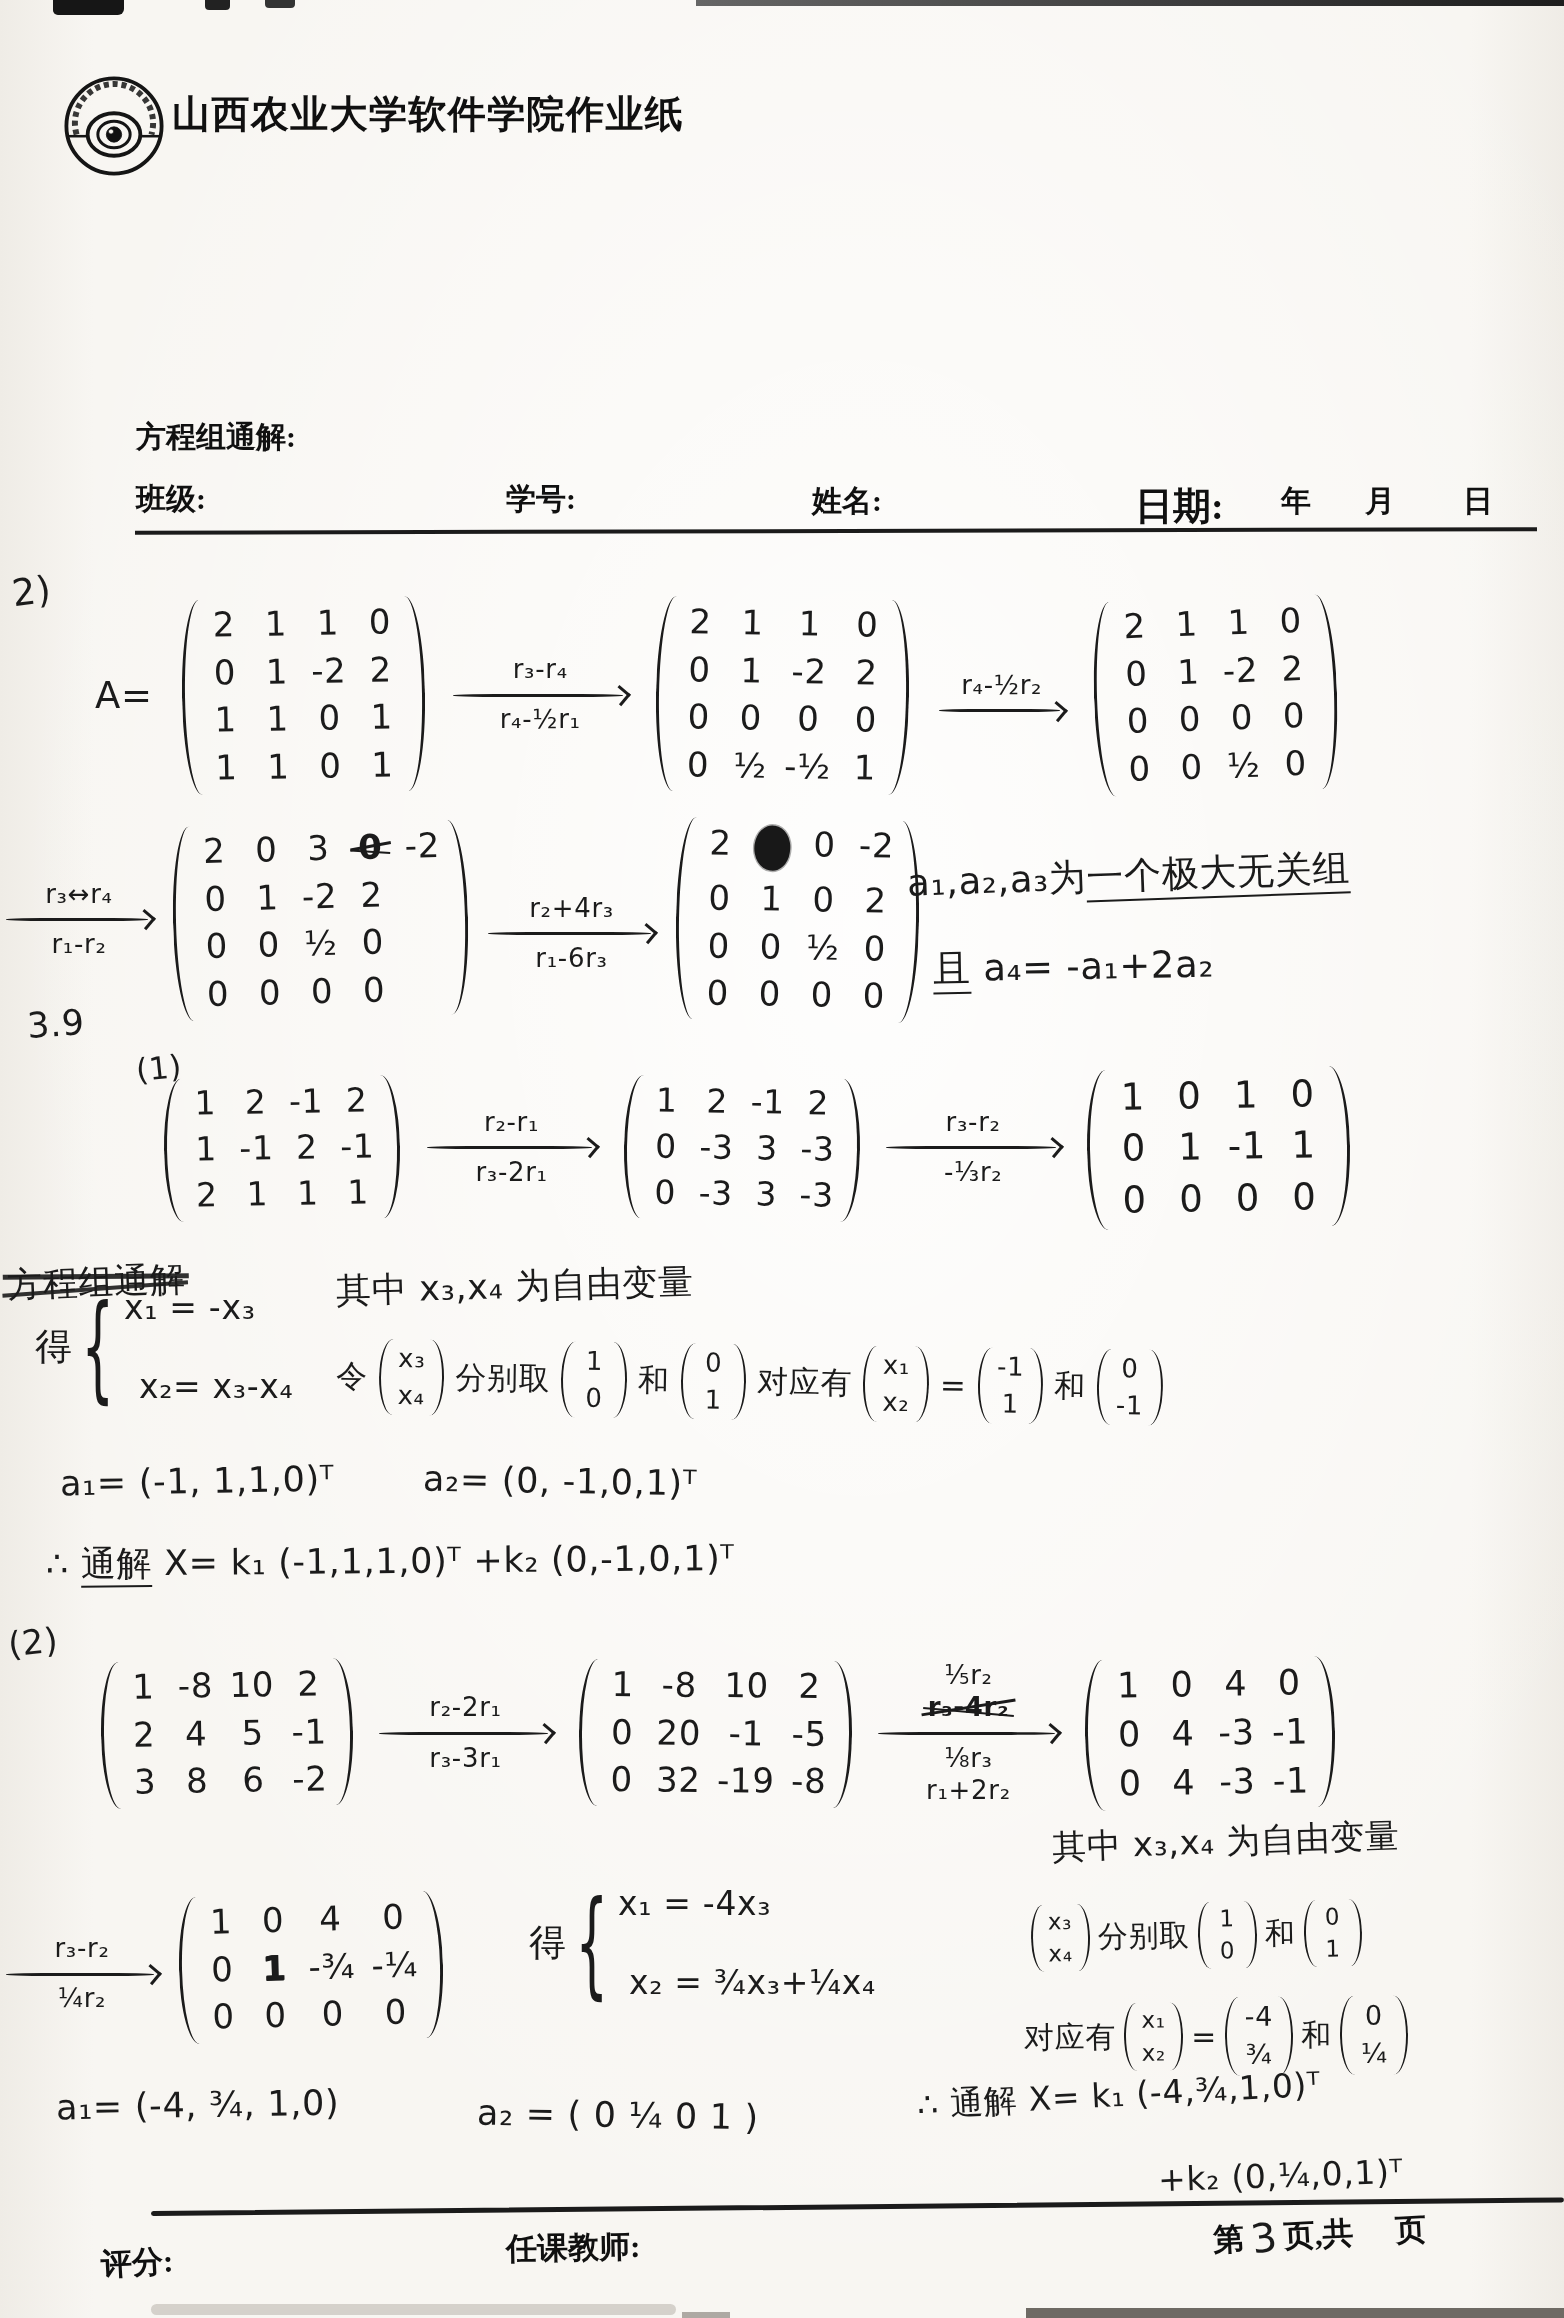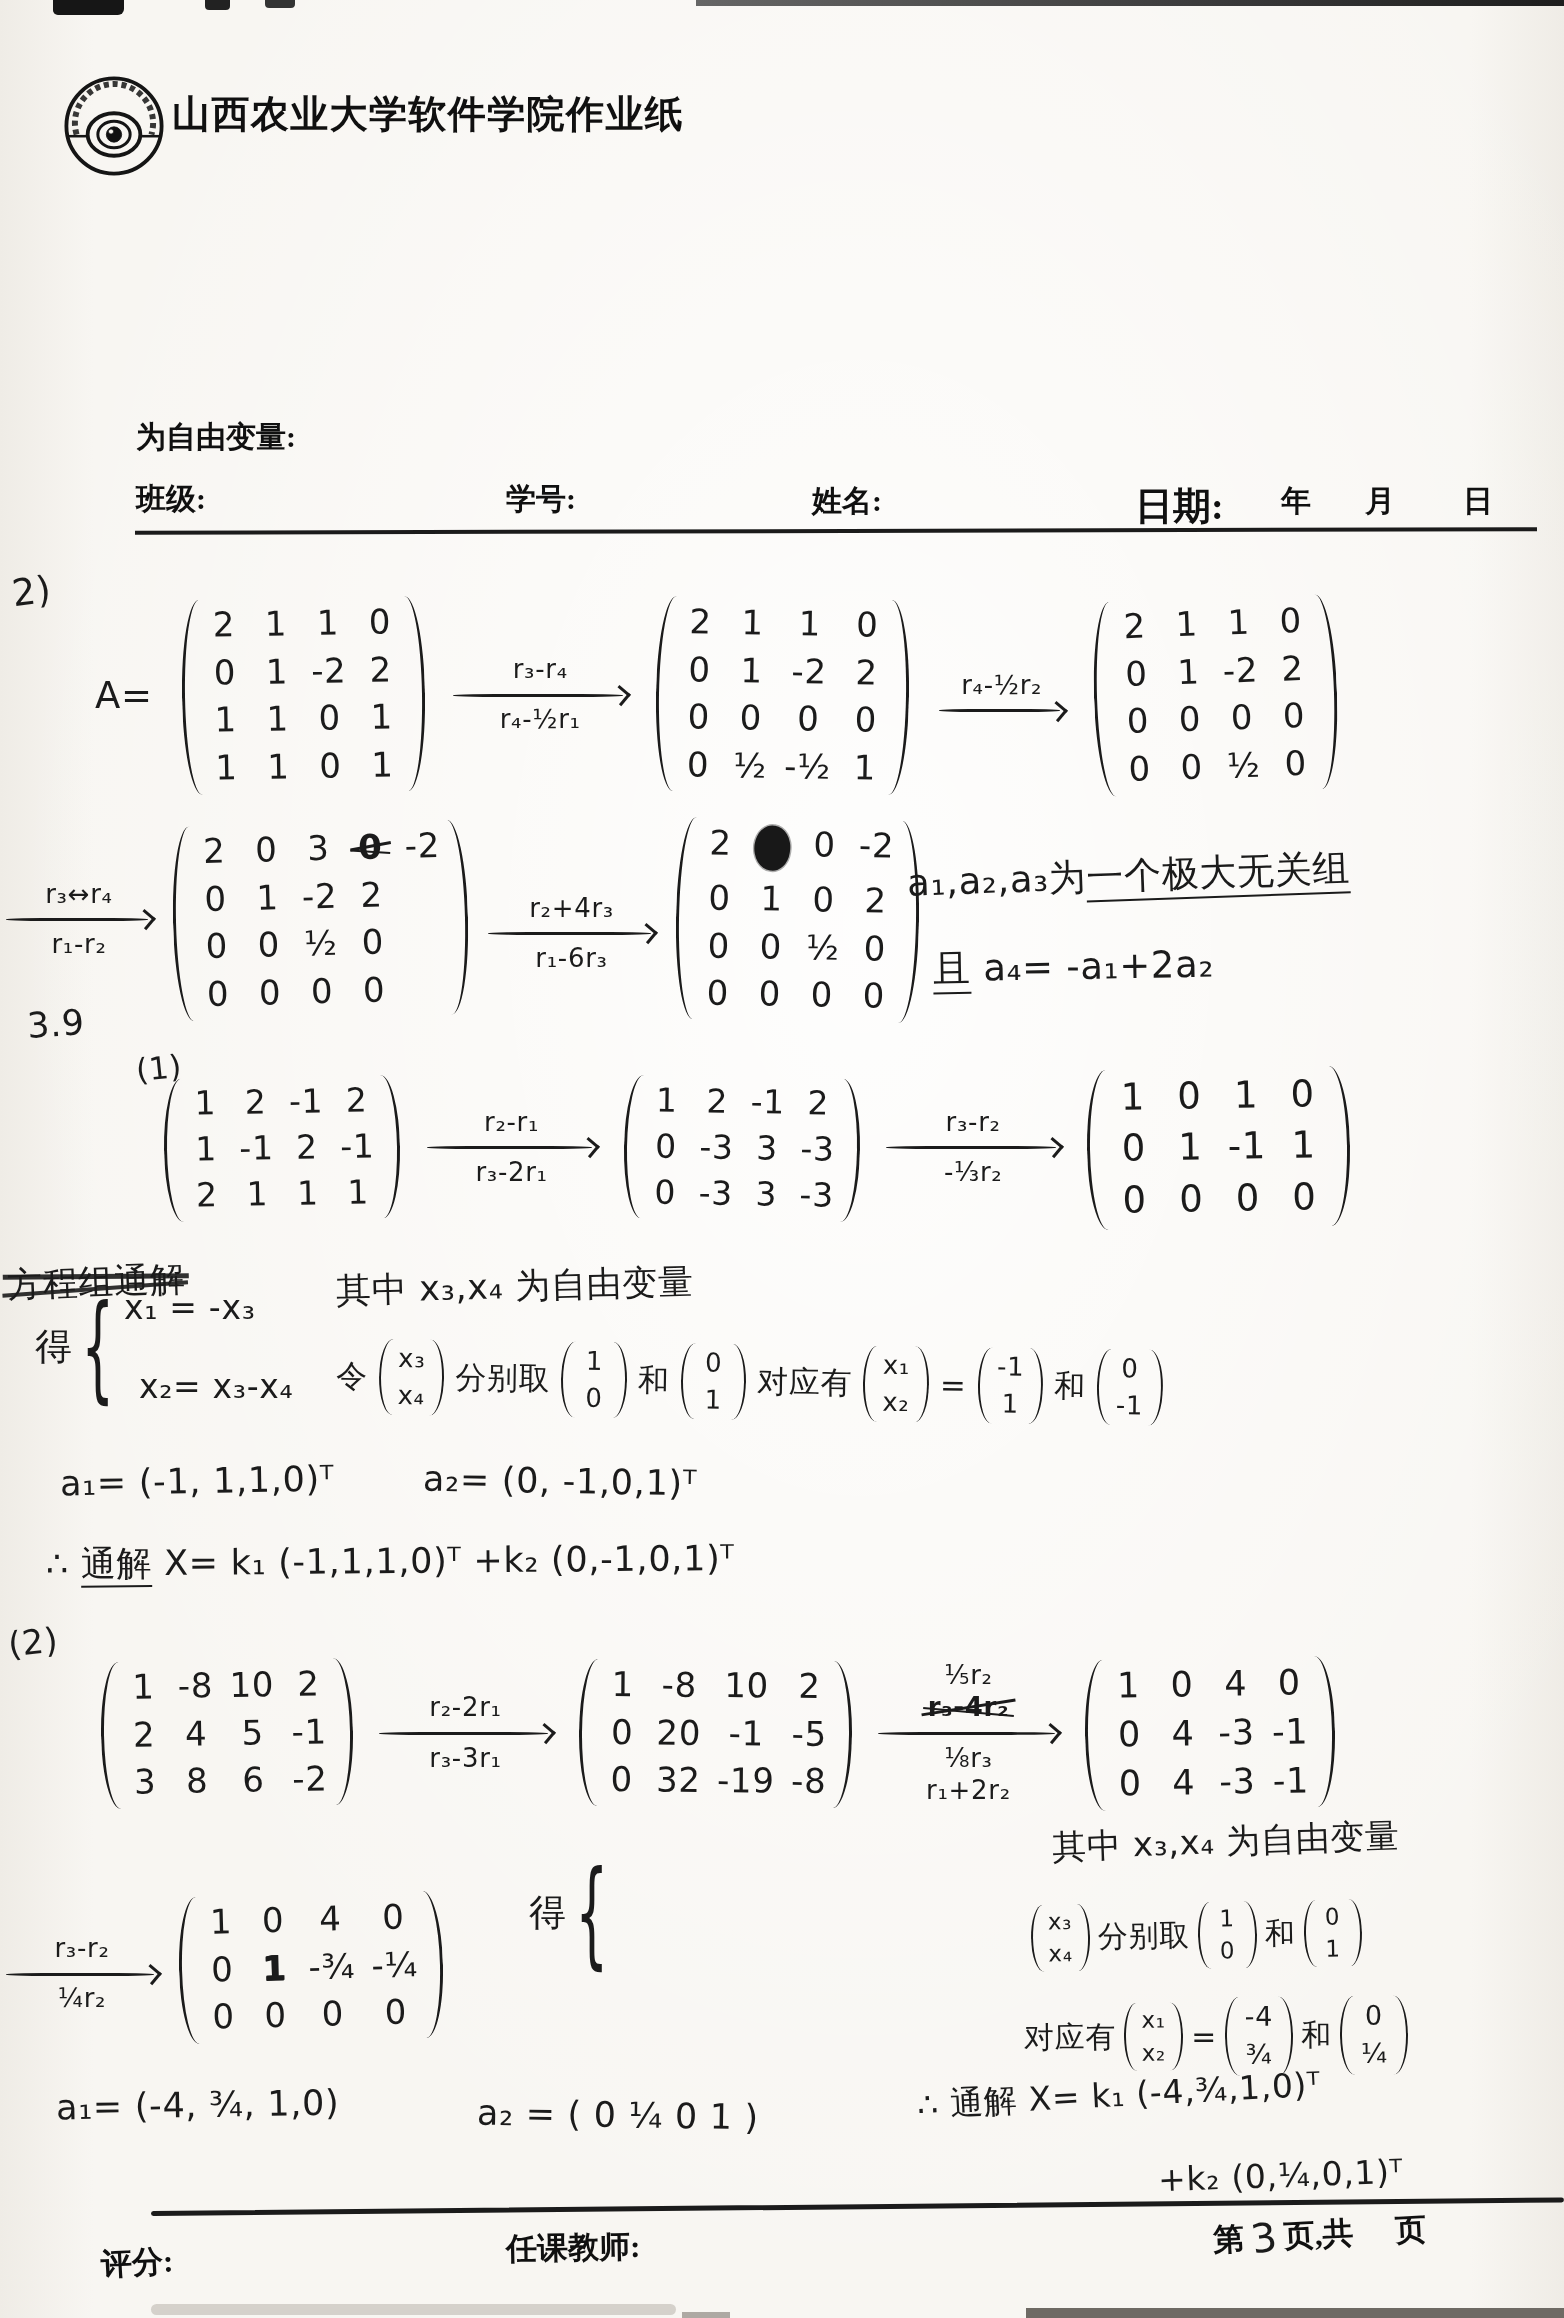--- a/index.html
+++ b/index.html
@@ -70,21 +70,21 @@
     <ellipse cx="60" cy="70" rx="31" ry="25" stroke="#151515" stroke-width="4.5"></ellipse>
     <ellipse cx="60" cy="70" rx="19" ry="15.5" stroke="#151515" stroke-width="3.5"></ellipse>
     <circle cx="60" cy="70" r="9" fill="#111"></circle>
     <circle cx="56.5" cy="66.5" r="3" fill="#f6f4ef"></circle>
     <line x1="6" y1="72" x2="29" y2="72" stroke="#151515" stroke-width="3"></line>
     <line x1="91" y1="72" x2="114" y2="72" stroke="#151515" stroke-width="3"></line>
   </svg>
 </div>
 <div class="abs printed" style="left:172px;top:89px;font-size:38px;letter-spacing:1.4px;white-space:nowrap;">山西农业大学软件学院作业纸</div>
 
-<div class="abs printed" style="left:136px;top:417px;font-size:30px;">为自由变量:</div>
+<div class="abs printed" style="left:136px;top:417px;font-size:30px;">方程组通解:</div>
 <div class="abs printed" style="left:136px;top:479px;font-size:30px;">班级:</div>
 <div class="abs printed" style="left:506px;top:479px;font-size:30px;">学号:</div>
 <div class="abs printed" style="left:812px;top:481px;font-size:30px;">姓名:</div>
 <div class="abs printed" style="left:1135px;top:481px;font-size:38px;">日期:</div>
 <div class="abs printed" style="left:1281px;top:481px;font-size:30px;">年</div>
 <div class="abs printed" style="left:1365px;top:481px;font-size:30px;">月</div>
 <div class="abs printed" style="left:1463px;top:481px;font-size:30px;">日</div>
 <div class="abs" style="left:135px;top:529px;width:1402px;height:4.1px;background:var(--ink);transform:rotate(-0.15deg);"></div>
 
 
@@ -499,20 +499,24 @@
       <span class="cell">0</span>
       <span class="cell">0</span>
       <span class="cell">0</span>
     </span>
     <span class="paren r"></span>
   </div>
 
 <div class="abs hw sys" style="left:529px;top:1884px;font-size:33px;">
   <span style="font-size:37px;">得</span>
   <span class="brace">{</span>
+  <span class="eqs">
+    <span>x₁ = -4x₃</span>
+    <span style="margin-left:11px;">x₂ = ¾x₃+¼x₄</span>
+  </span>
 </div>
 
 <div class="abs hw" style="left:1052px;top:1819px;font-size:34px;transform:rotate(-2deg);white-space:nowrap;">其中 x₃,x₄ 为自由变量</div>
 
 <div class="abs row hw" style="left:1031px;top:1896px;gap:8.2px;font-size:30px;transform:rotate(-1deg);">
   <span class="matrix" style="font-size:23px;">
       <span class="paren l"></span>
       <span class="grid" style="display: grid; grid-template-columns: repeat(1, auto);">
         <span class="cell">x₃</span>
         <span class="cell">x₄</span>

